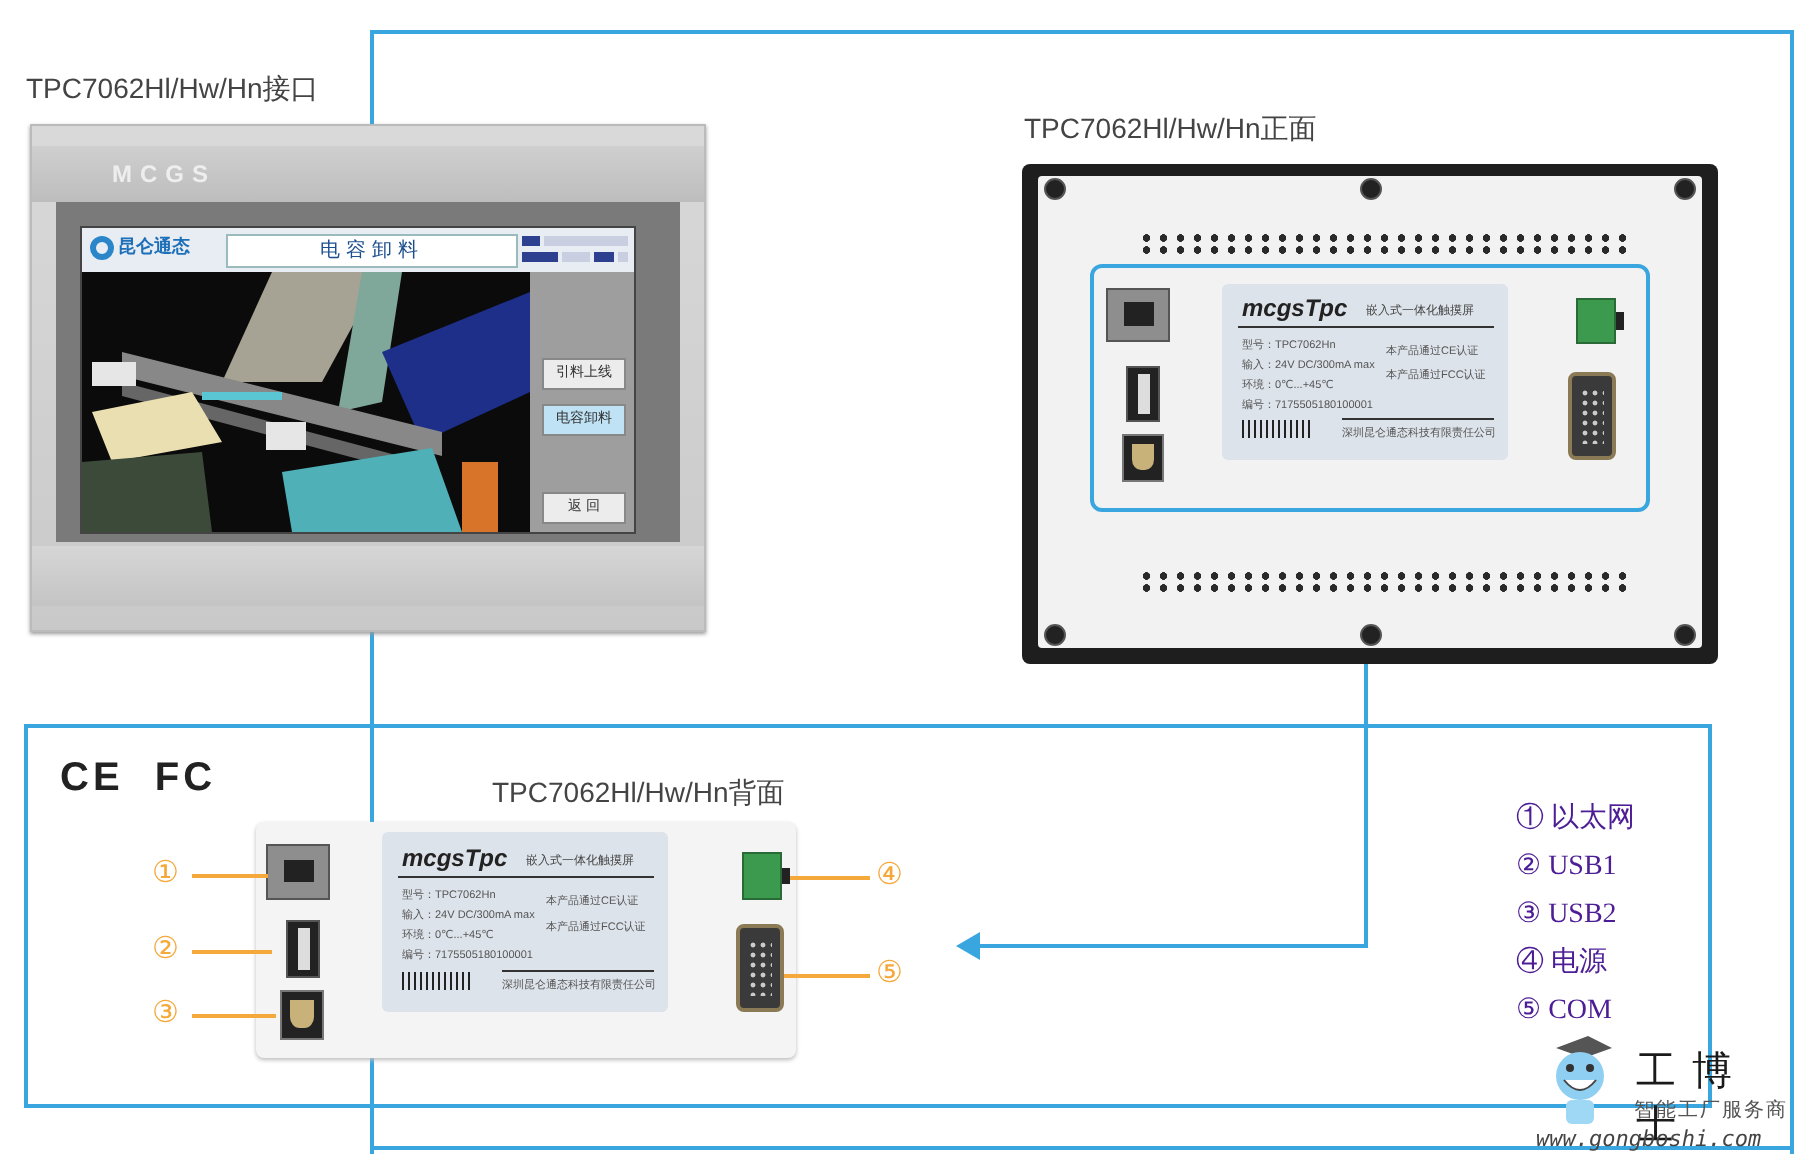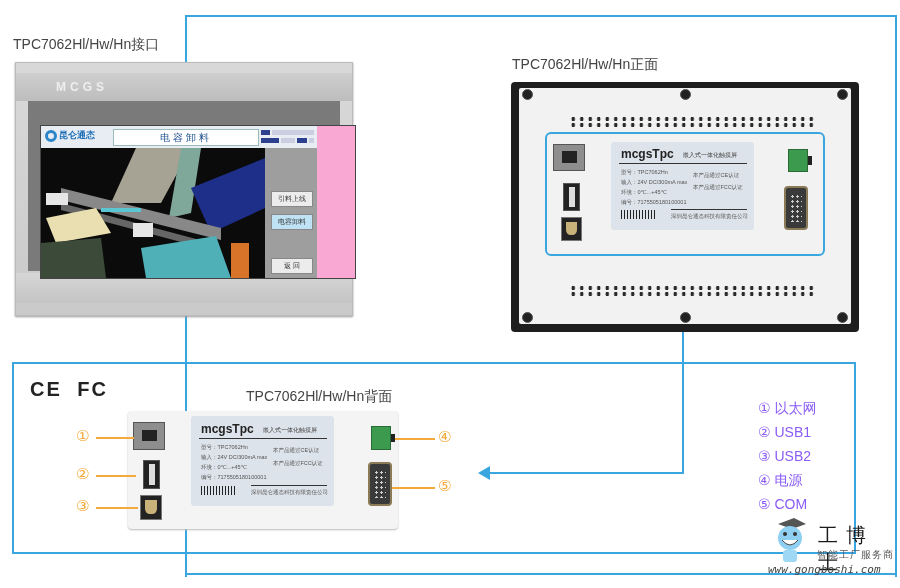--- a/index.html
+++ b/index.html
@@ -6,53 +6,53 @@
   body{width:900px;height:588px;position:relative;overflow:hidden;font-family:"Liberation Sans","DejaVu Sans",sans-serif;color:#333;}
   .abs{position:absolute;}
   .bl{border:2px solid #3aa6df;}
   .title{font-size:14px;color:#444;white-space:nowrap;}
   
   .front{left:15px;top:62px;width:336px;height:252px;background:linear-gradient(#d9d9d9,#c9c9c9);border:1px solid #bbb;box-shadow:0 1px 2px #999;}
   .front .topband{left:0;top:10px;width:336px;height:28px;background:linear-gradient(#cfcfcf,#bdbdbd);}
   .front .mcgs{left:40px;top:17px;font-size:12px;letter-spacing:4px;color:#eee;font-weight:bold;}
   .front .bezel{left:12px;top:38px;width:312px;height:170px;background:#7a7a7a;}
   .front .botband{left:0;top:210px;width:336px;height:30px;background:linear-gradient(#d6d6d6,#c4c4c4);}
-  .screen{left:40px;top:125px;width:276px;height:152px;background:#f9a8d4;border:1px solid #444;padding-left:38px;}
+  .screen{left:40px;top:113px;width:276px;height:152px;background:#0369a1;border:1px solid #444;}
   .scr-head{left:0;top:0;width:276px;height:22px;background:#e8edf3;}
   .logo{left:4px;top:3px;width:62px;height:16px;font-size:9px;color:#1d6fb8;font-weight:bold;}
   .logo-circle{display:inline-block;width:12px;height:12px;border-radius:50%;border:3px solid #2b86c9;box-sizing:border-box;vertical-align:middle;margin-right:2px;}
   .scr-title{left:72px;top:3px;width:144px;height:15px;background:#fff;border:1px solid #9bb;font-size:10px;color:#1d4f8f;text-align:center;line-height:15px;letter-spacing:3px;}
   .scr-status{left:220px;top:3px;width:54px;height:16px;}
   .st-box{position:absolute;height:5px;background:#2d3f8f;}
   .scene{left:0;top:22px;width:224px;height:130px;background:#0d0d0d;overflow:hidden;}
   .side{left:224px;top:22px;width:52px;height:130px;background:#9e9e9e;}
   .sbtn{position:absolute;left:6px;width:40px;height:14px;font-size:7px;text-align:center;line-height:14px;background:#ececec;border:1px solid #888;color:#333;}
   .sbtn.active{background:#bfe3f5;}
   
   .back{left:511px;top:82px;width:348px;height:250px;background:#1e1e1e;border-radius:4px;}
   .back .inner{left:8px;top:6px;width:332px;height:236px;background:#f2f2f2;border-radius:2px;}
   .screw{position:absolute;width:9px;height:9px;border-radius:50%;background:#222;border:1px solid #555;}
   .vents{position:absolute;height:12px;background-image:radial-gradient(circle,#2a2a2a 1.8px,transparent 2px);background-size:8.5px 6px;}
   .label{background:#dde3ea;border-radius:3px;}
-  .lbl-brand{font-size:12px;font-weight:bold;color:#222;}
+  .lbl-brand{font-size:12px;font-weight:bold;color:#222;font-style:italic;}
   .lbl-sub{font-size:6px;color:#444;}
   .lbl-line{font-size:5.5px;color:#555;white-space:nowrap;}
   .port-rj{background:#8e8e8e;border:1px solid #555;}
   .port-rj::after{content:"";position:absolute;left:25%;top:25%;width:50%;height:45%;background:#222;}
   .port-usba{background:#222;border:1px solid #555;}
   .port-usba::after{content:"";position:absolute;left:30%;top:12%;width:40%;height:76%;background:#ddd;}
   .port-usbb{background:#222;border:1px solid #777;}
   .port-usbb::after{content:"";position:absolute;left:20%;top:18%;width:60%;height:60%;background:#c8b27a;border-radius:0 0 40% 40%;}
   .port-pwr{background:#3c9a4f;border:1px solid #2a6a36;}
   .port-pwr::after{content:"";position:absolute;right:-5px;top:30%;width:4px;height:40%;background:#222;}
   .port-db9{background:#3a3a3a;border-radius:4px;border:2px solid #8a7a55;}
   .port-db9::after{content:"";position:absolute;left:20%;top:15%;width:60%;height:70%;background:radial-gradient(circle,#ccc 1px,transparent 1.4px);background-size:5px 5px;}
   .callout{font-size:15px;color:#f4a93a;}
   .cline{position:absolute;height:2px;background:#f4a93a;}
-  .legend-item{font-size:14px;color:#8b5cf6;white-space:nowrap;}
+  .legend-item{font-size:14px;color:#4c1d95;white-space:nowrap;font-family:Liberation Serif, serif;}
   .cert{font-size:20px;color:#222;font-weight:bold;letter-spacing:2px;}
   .wm-name{font-size:20px;color:#1a1a1a;font-family:"DejaVu Serif",serif;letter-spacing:8px;}
   .wm-sub{font-size:10px;color:#555;letter-spacing:1px;}
   .wm-url{font-size:11px;color:#444;font-family:"DejaVu Sans Mono",monospace;}
 </style>
 </head>
 <body>
 
 <div class="abs bl" style="left:185px;top:15px;width:708px;height:560px;border-bottom:none;"></div>
 <div class="abs" style="left:185px;top:573px;width:710px;height:2px;background:#3aa6df;"></div>

